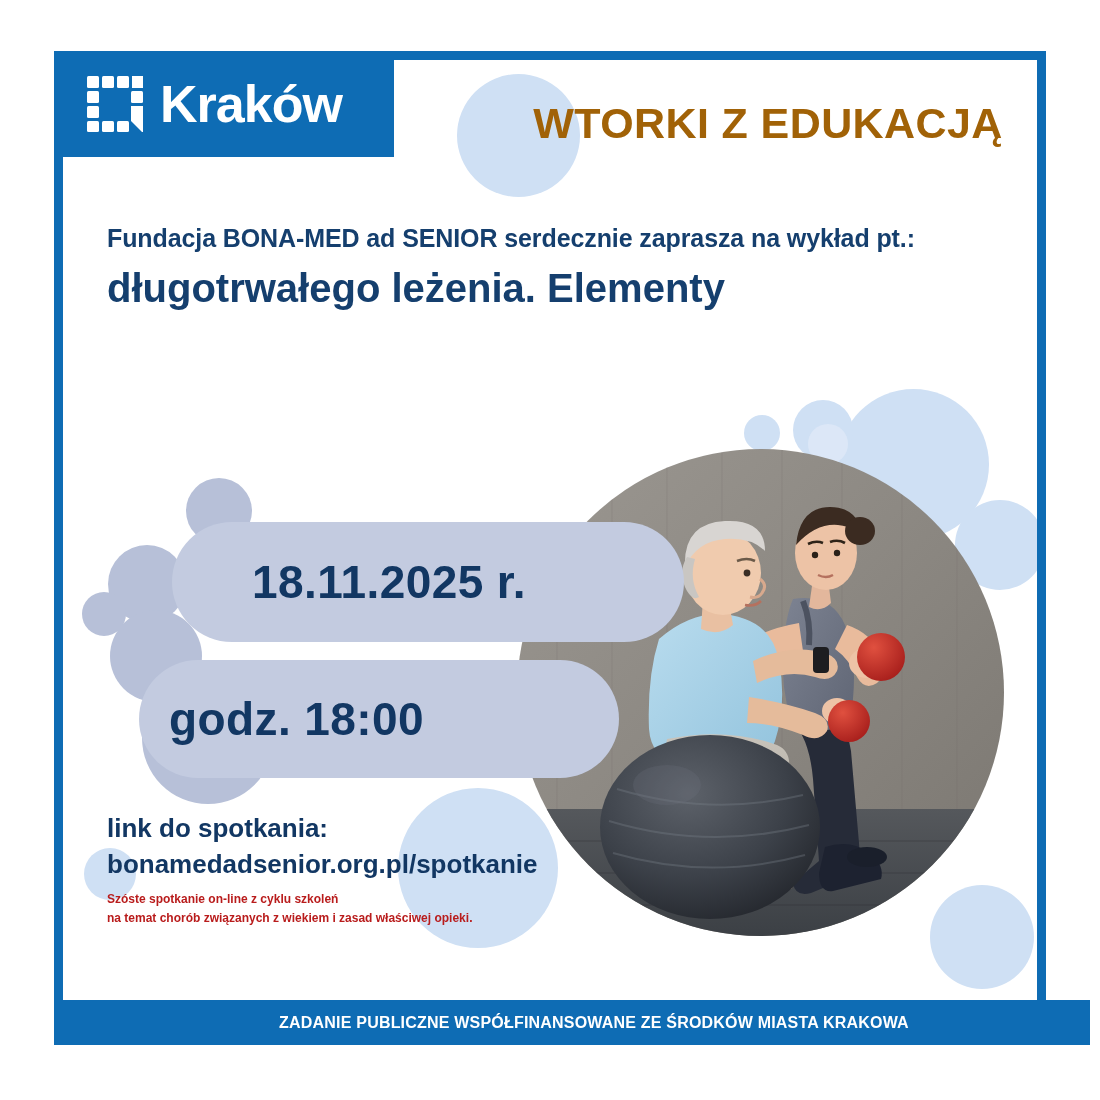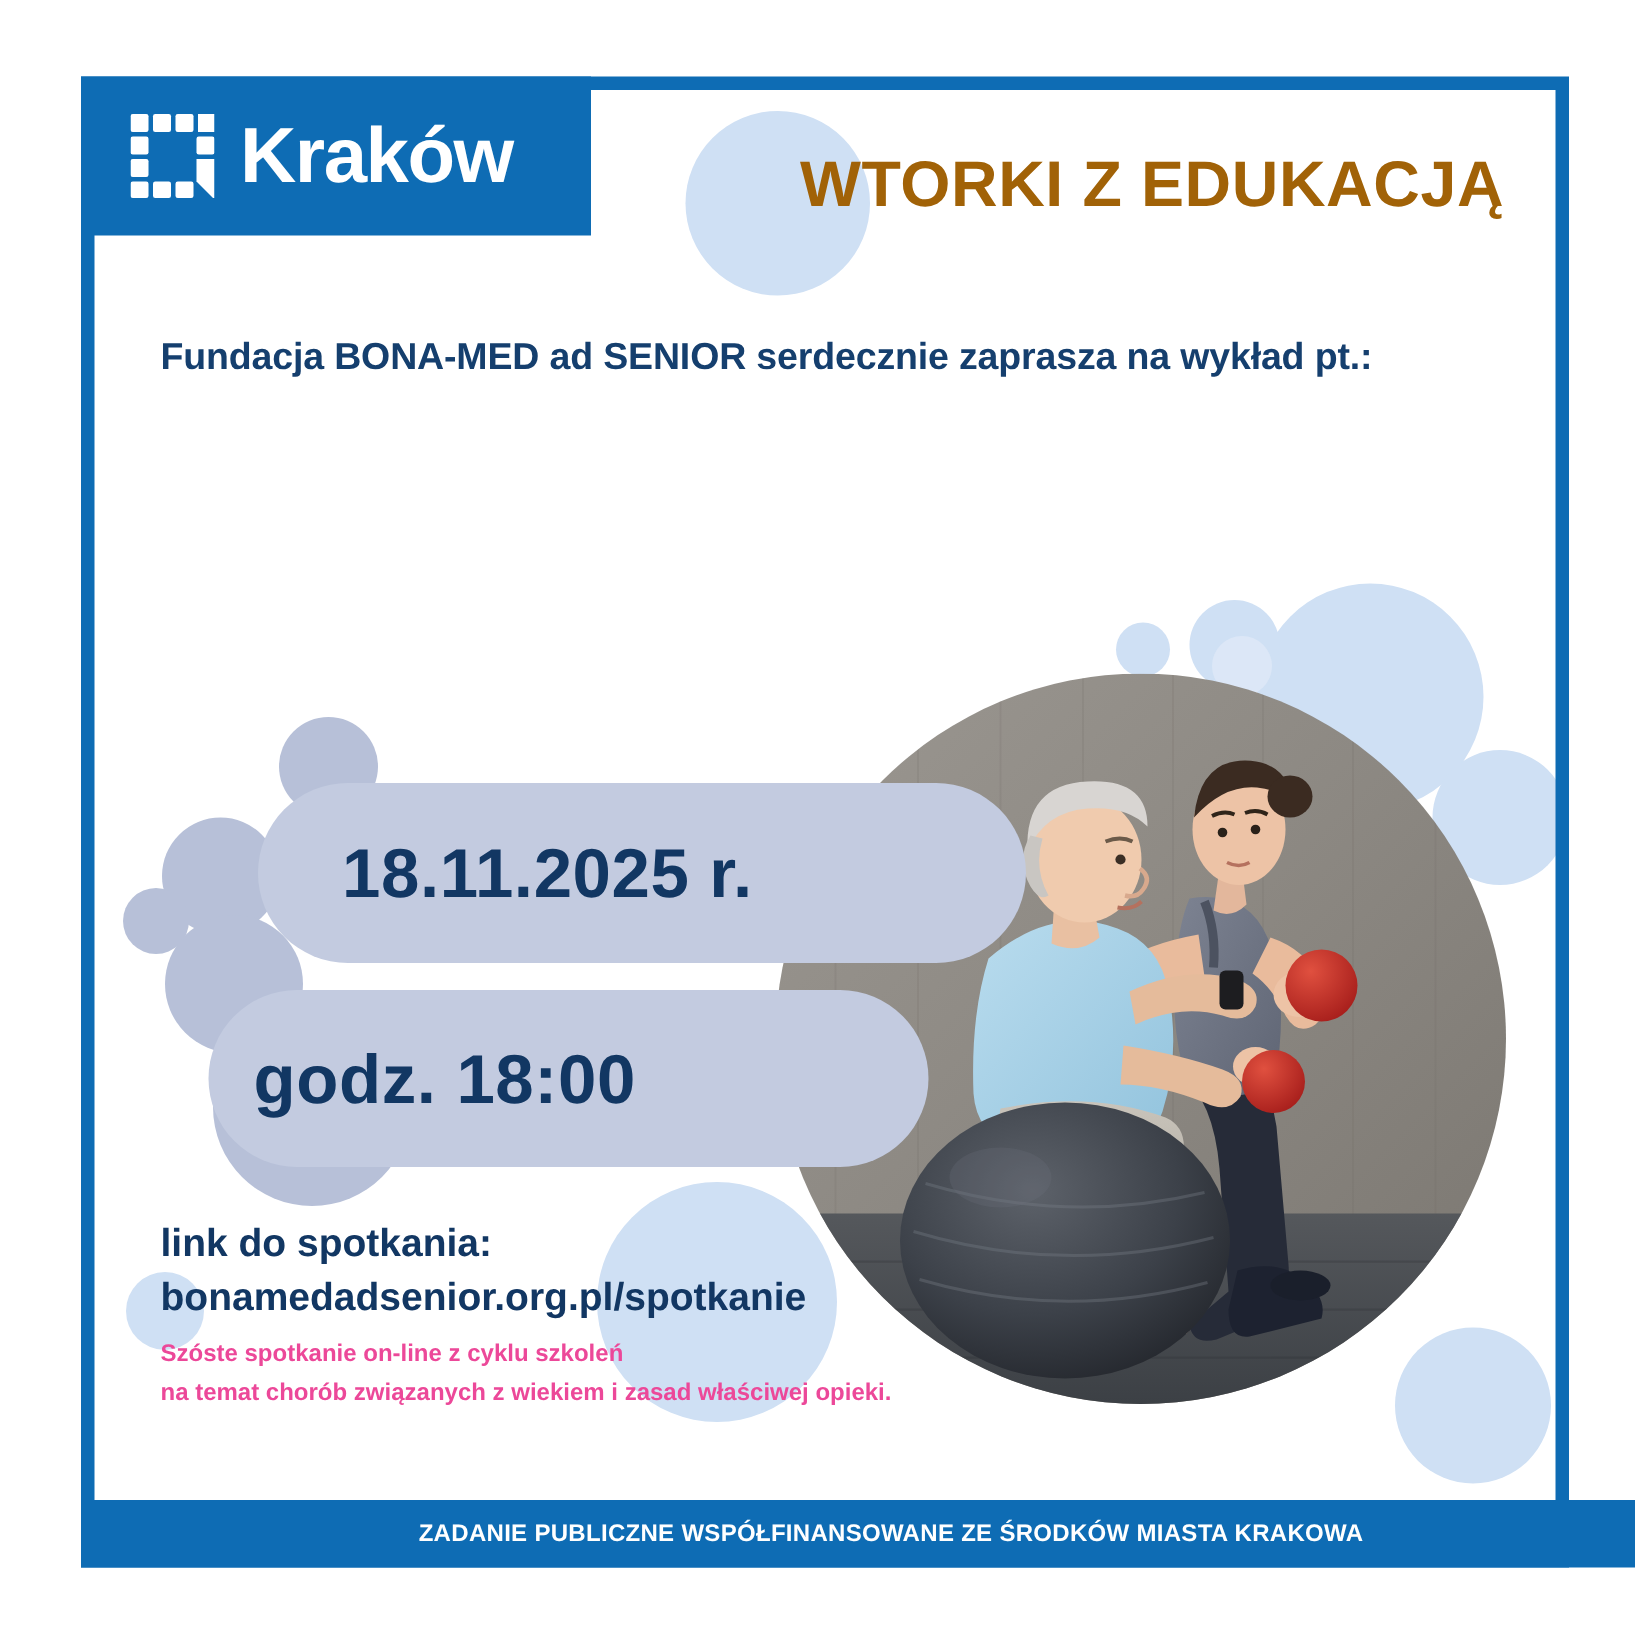--- a/index.html
+++ b/index.html
@@ -136,21 +136,21 @@
     width: 480px;
     height: 118px;
     border-radius: 59px;
   }
   .pill-text {
     color: #123763;
     font-size: 46px;
     font-weight: bold;
     letter-spacing: 0.4px;
   }
-  .pill-date .pill-text { margin-left: 56px; }
+  .pill-date .pill-text { margin-left: 80px; }
   .pill-time .pill-text { margin-left: 30px; }
 
   
   .photo {
     position: absolute;
     left: 517px;
     top: 449px;
     width: 487px;
     height: 487px;
     border-radius: 50%;
@@ -170,22 +170,22 @@
     line-height: 1.4;
     z-index: 4;
   }
   .link-block span { display: block; }
 
   
   .description {
     position: absolute;
     left: 107px;
     top: 890px;
-    color: #ec4899;
-    font-size: 16px;
+    color: #b91c1c;
+    font-size: 12px;
     font-weight: bold;
     line-height: 1.62;
     z-index: 4;
   }
   .description span { display: block; }
 
   
   .footer-bar {
     position: absolute;
     left: 54px;
@@ -250,20 +250,21 @@
       </svg>
     </div>
     <div class="logo-word">Kraków</div>
   </div>
 
   <div class="series-title">WTORKI Z EDUKACJĄ</div>
 
   <div class="intro-line">Fundacja BONA-MED ad SENIOR serdecznie zaprasza na wykład pt.:</div>
 
   <div class="lecture-title">
+    <span>długotrwałego leżenia. Elementy</span>
   </div>
 
   <div class="photo">
     <svg viewBox="0 0 487 487" xmlns="http://www.w3.org/2000/svg" aria-hidden="true">
       <defs>
         <linearGradient id="wallg" x1="0" y1="0" x2="1" y2="1">
           <stop offset="0%" stop-color="#9b9791"></stop>
           <stop offset="45%" stop-color="#8d8983"></stop>
           <stop offset="100%" stop-color="#7a7670"></stop>
         </linearGradient>

